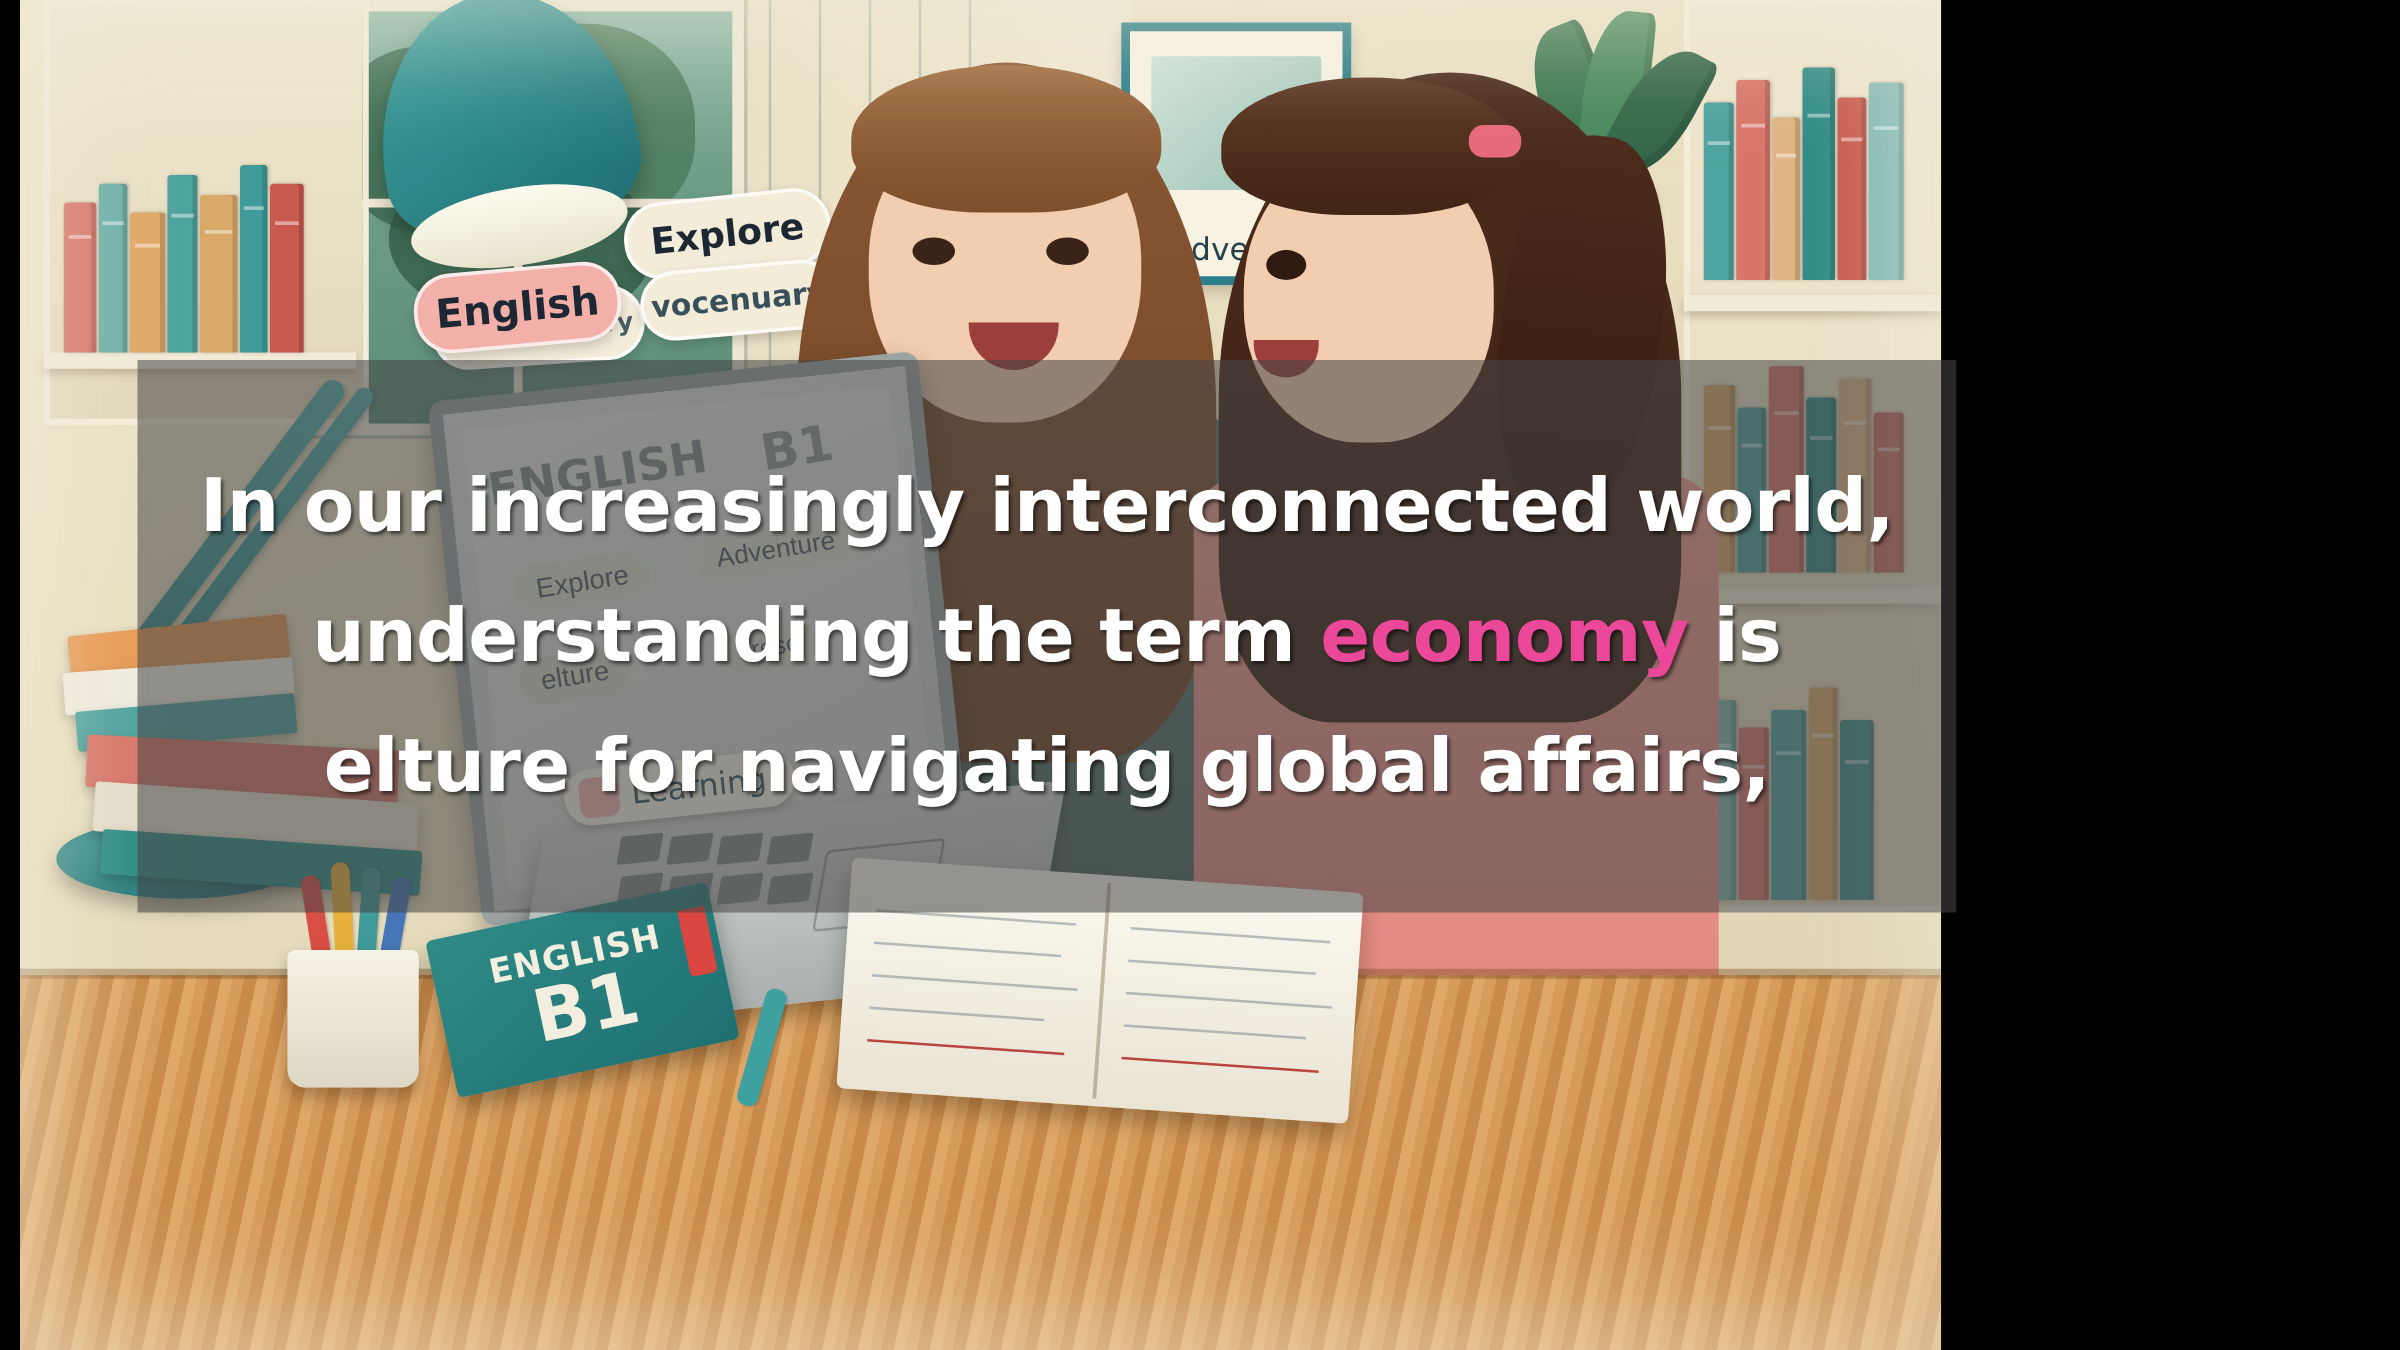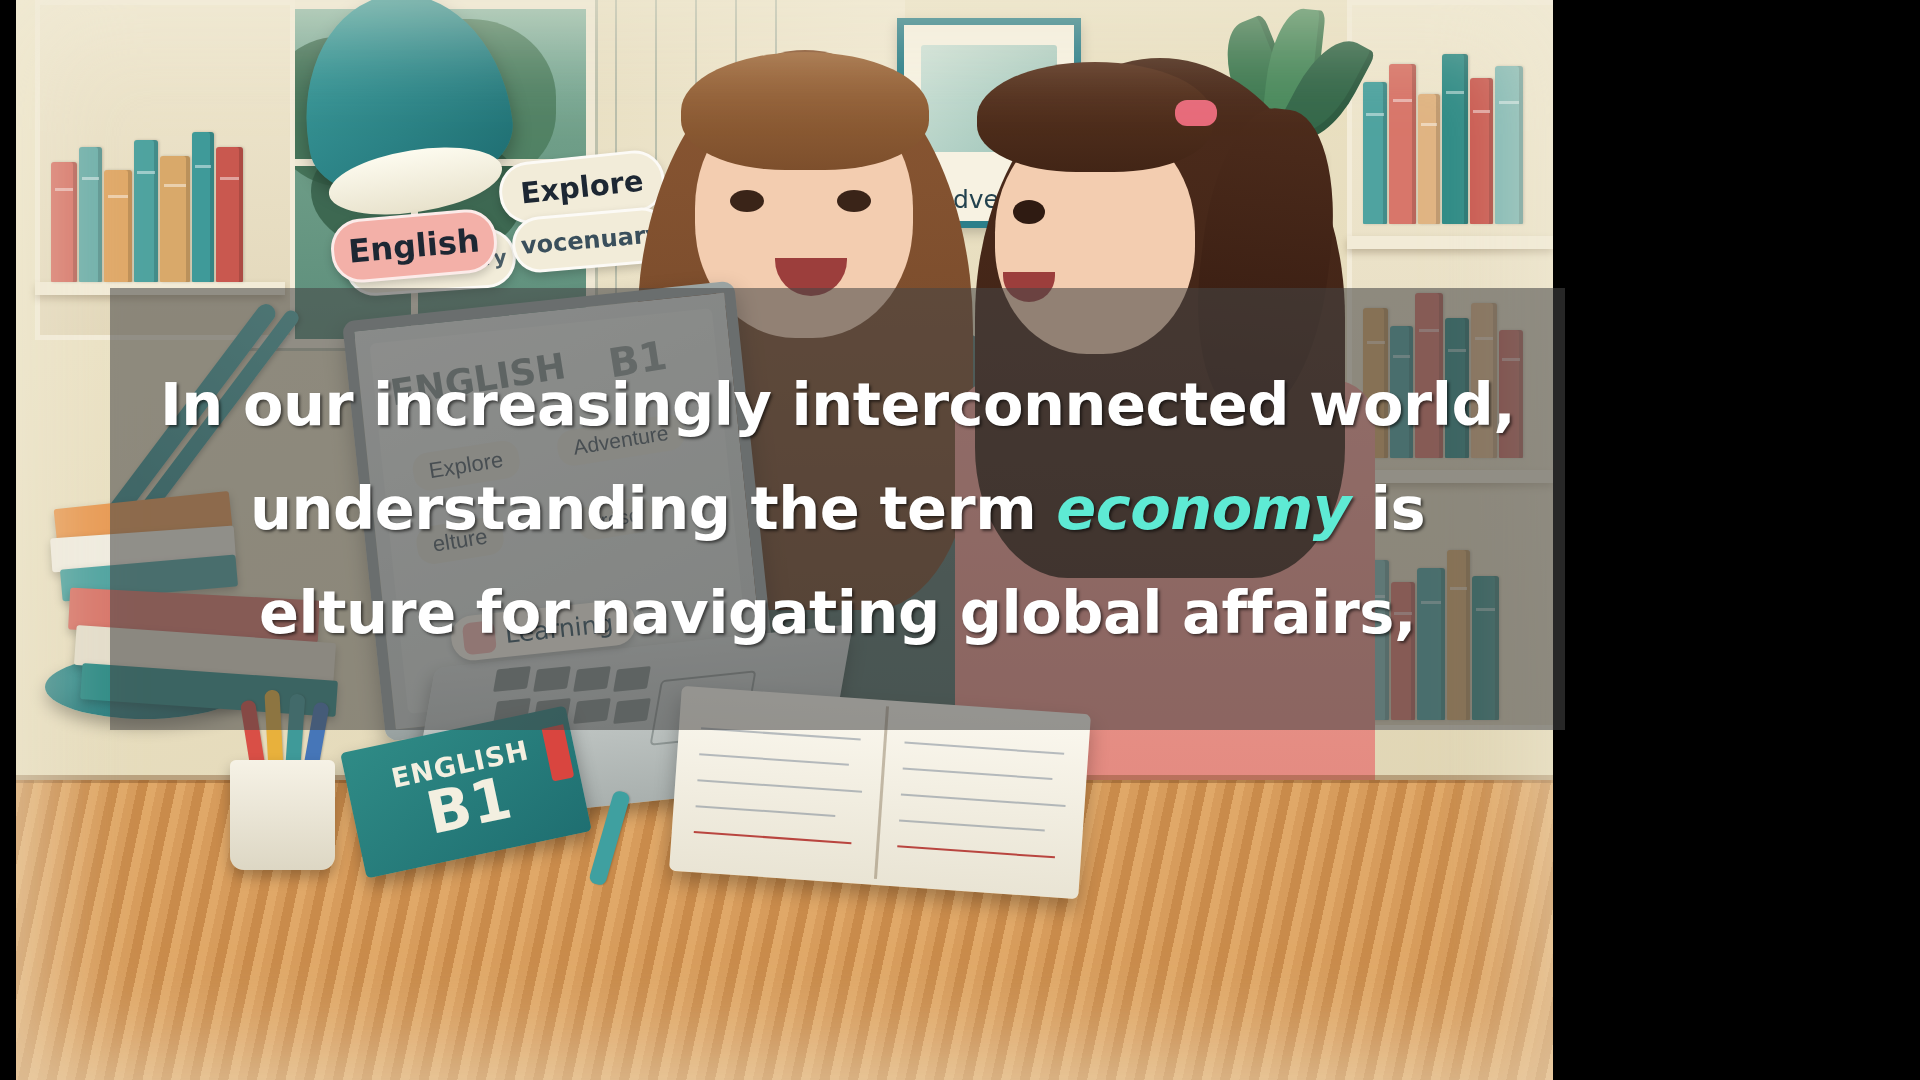--- a/index.html
+++ b/index.html
@@ -119,21 +119,21 @@
   .body{position:absolute;border-radius:42px 42px 0 0;}
 
   
   #caption{position:absolute;left:110px;top:288px;width:1455px;height:442px;
            background:rgba(70,70,70,.56);
            display:flex;flex-direction:column;align-items:center;justify-content:center;
            padding:0;box-sizing:border-box;gap:24px;}
   .cap-line{font-family:"DejaVu Sans",sans-serif;font-weight:bold;font-size:59px;
             line-height:80px;color:#ffffff;white-space:nowrap;letter-spacing:-0.5px;
             text-shadow:2px 2px 3px rgba(0,0,0,.55);}
-  .hl{color:#5eead4;font-style:italic;}
+  .hl{color:#ec4899;}
 
   .vignette{position:absolute;inset:0;pointer-events:none;
       box-shadow:inset 0 0 90px 28px rgba(240,235,215,.55);}
   .bar{position:absolute;top:0;height:1080px;width:16px;background:#000;}
 </style>
 </head>
 <body>
 
 <div id="stage">
 

